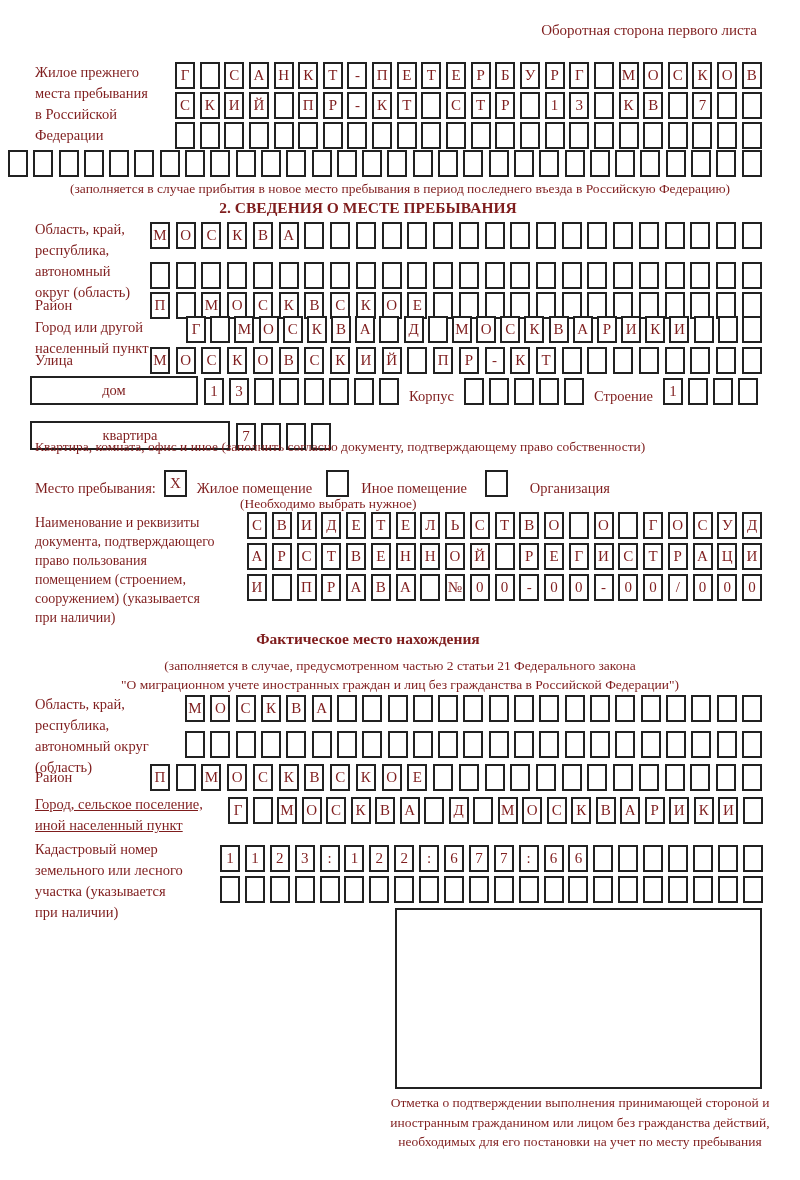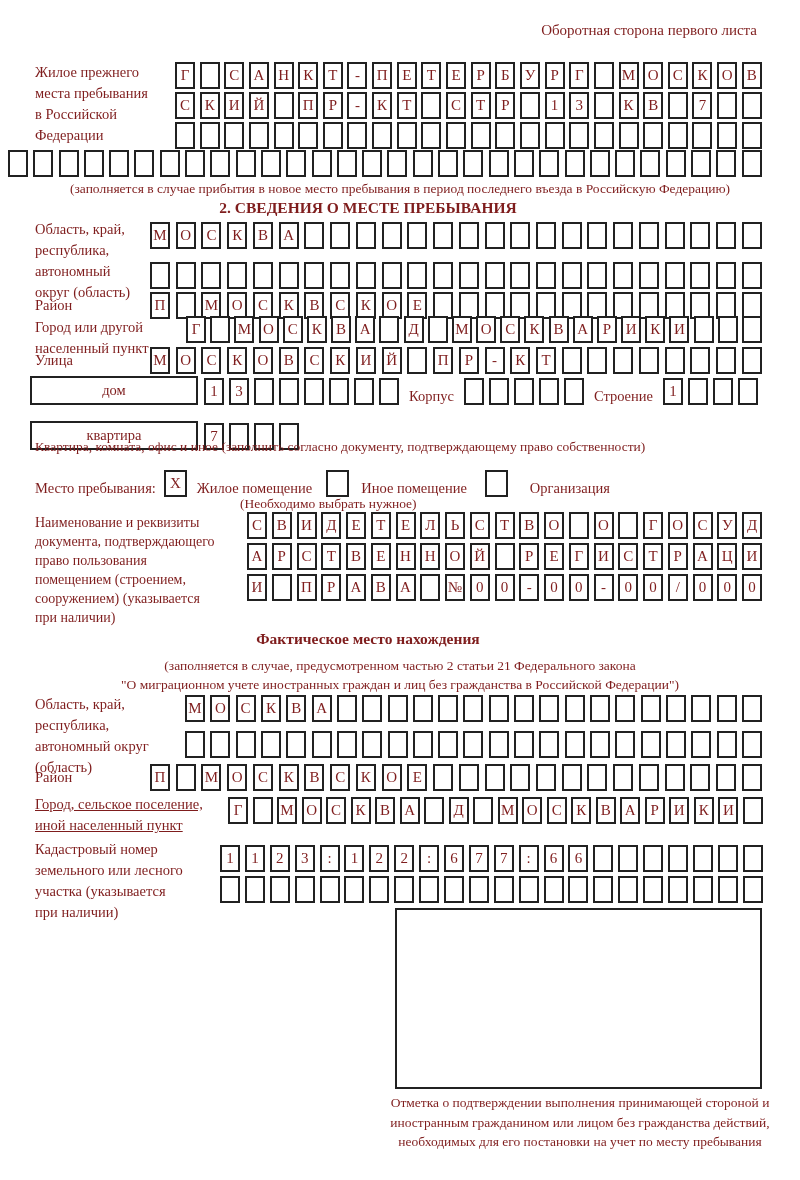--- a/index.html
+++ b/index.html
@@ -314,21 +314,21 @@
     <span class="mtext" style="margin:0 10px;">Строение</span>
     <div class="cells">
         <span class="cell">1</span>
         <span class="cell"></span>
         <span class="cell"></span>
         <span class="cell"></span>
       </div>
   </div>
 
   <div class="inline-row" style="left:30px;top:421px;">
-    <div class="fieldbox" style="width:168px;margin-right:6px;">квартира</div>
+    <div class="fieldbox" style="width:200px;margin-right:6px;">квартира</div>
     <div class="cells">
         <span class="cell">7</span>
         <span class="cell"></span>
         <span class="cell"></span>
         <span class="cell"></span>
       </div>
   </div>
   <div class="note" style="left:35px;top:438px;">Квартира, комната, офис и иное (заполнить согласно документу, подтверждающему право собственности)</div>
 
   <div class="inline-row" style="left:35px;top:470px;">

